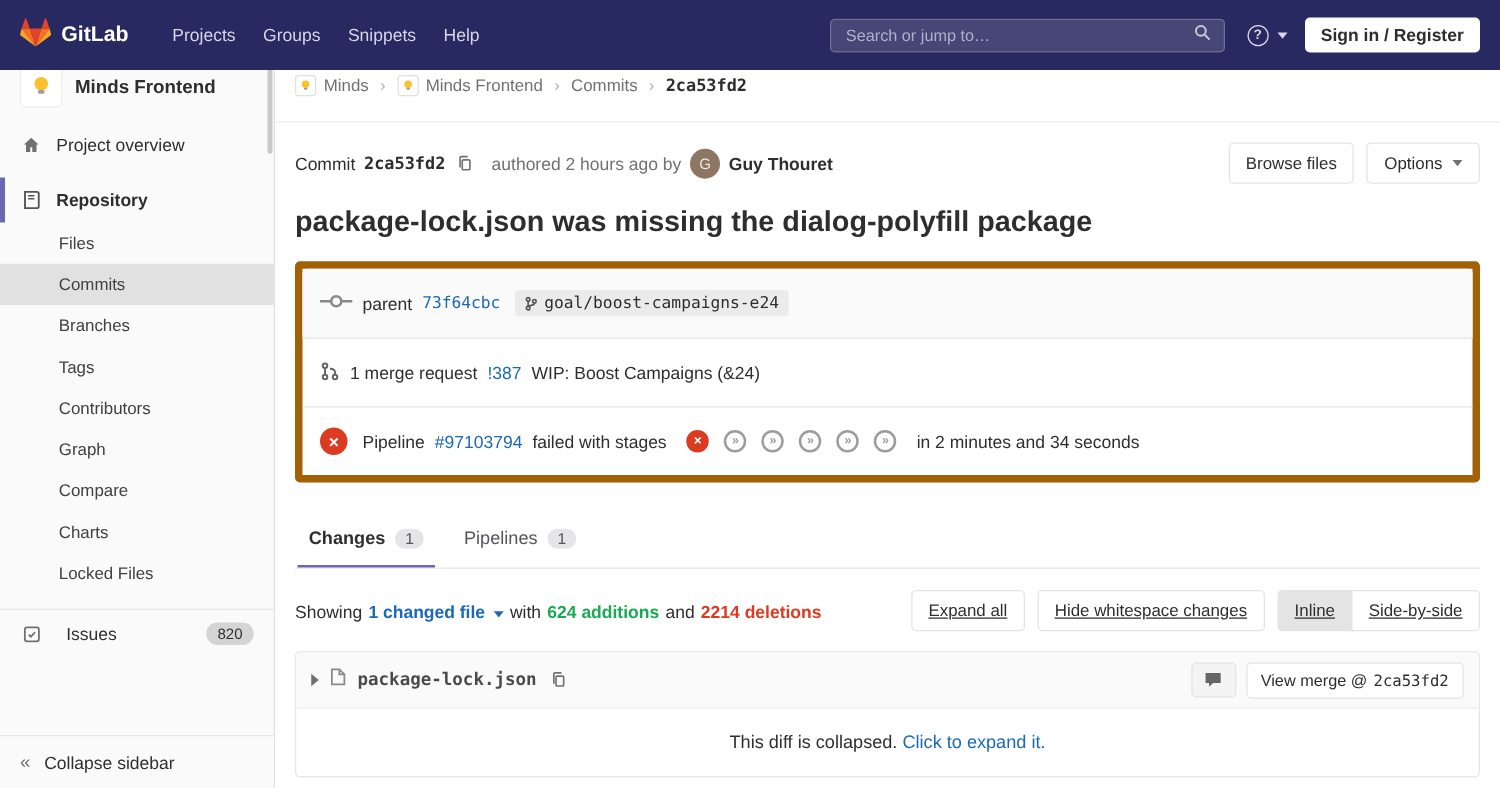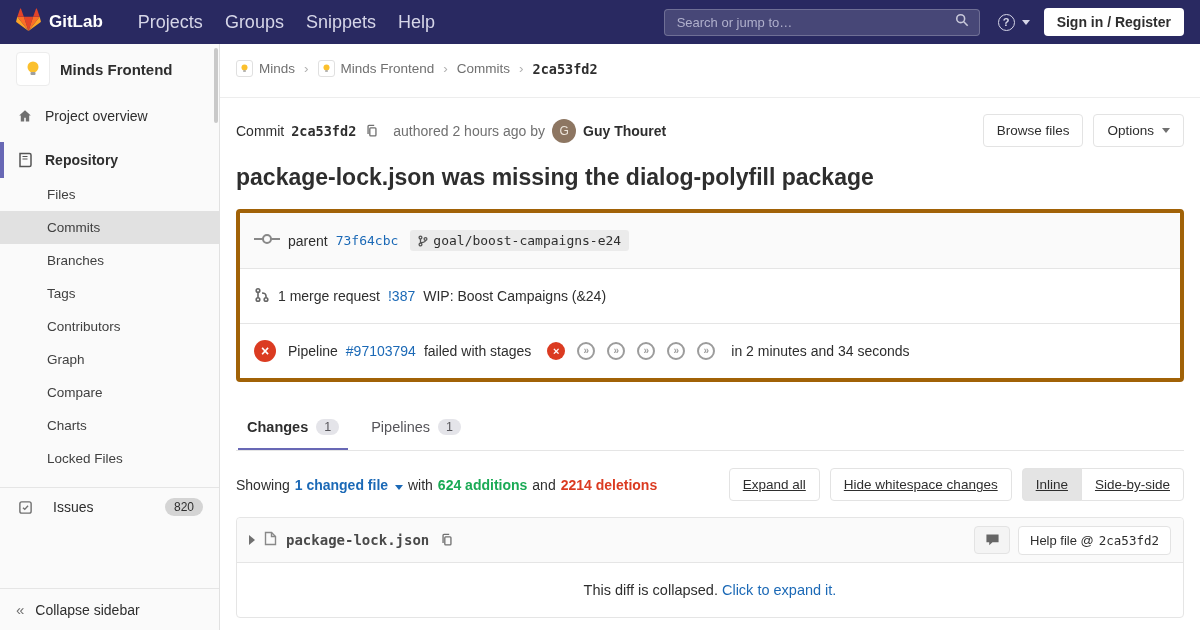--- a/index.html
+++ b/index.html
@@ -1,25 +1,25 @@
 <!DOCTYPE html>
 <html><head>
 <meta charset="utf-8">
 <style>
   * { box-sizing: border-box; }
   html,body { width:1200px; height:630px; margin:0; overflow:hidden;
     font-family:"Liberation Sans", sans-serif; background:#fff; color:#2e2e2e; }
   .mono { font-family:"DejaVu Sans Mono", monospace; }
 
   
-  .navbar { position:fixed; top:0; left:0; right:0; height:44px; background:#292961;
+  .navbar { position:fixed; top:0; left:0; right:0; height:56px; background:#292961;
     display:flex; align-items:center; padding:0 16px; z-index:20; }
   .brand { display:flex; align-items:center; gap:8px; margin-right:24px; cursor:pointer; }
   .brand-text { color:#fff; font-weight:bold; font-size:17px; }
-  .nav-link { color:#d6d6e8; font-size:18px; padding:0 11px; line-height:40px; cursor:pointer; }
+  .nav-link { color:#d6d6e8; font-size:14px; padding:0 11px; line-height:40px; cursor:pointer; }
   .nav-search { margin-left:auto; width:316px; height:27px; background:rgba(255,255,255,.14);
     border:1px solid rgba(255,255,255,.22); border-radius:4px; display:flex; align-items:center;
     padding:0 10px; }
   .nav-search input { flex:1; background:transparent; border:none; outline:none;
     color:#e6e6f2; font-size:13px; font-family:"Liberation Sans",sans-serif; }
   .nav-search input::placeholder { color:#b0b0cc; }
   .nav-help { display:flex; align-items:center; gap:4px; color:#d6d6e8; margin:0 14px 0 18px; cursor:pointer; }
   .help-circle { width:17px; height:17px; border:1.5px solid #d6d6e8; border-radius:50%;
     font-size:11px; font-weight:bold; display:flex; align-items:center; justify-content:center; }
   .signin-btn { background:#fff; color:#2e2e2e; font-weight:600; font-size:14px;
@@ -71,21 +71,21 @@
     display:inline-flex; align-items:center; justify-content:center; font-size:12px; cursor:pointer; }
   .author-name { font-weight:600; color:#2e2e2e; cursor:pointer; }
   .header-actions { margin-left:auto; display:flex; gap:10px; }
   .btn { background:#fff; border:1px solid #e3e3e3; border-radius:4px; padding:8px 13px;
     font-size:13.5px; color:#2e2e2e; cursor:pointer; font-family:"Liberation Sans",sans-serif;
     display:inline-flex; align-items:center; gap:5px; }
   .btn .caret { color:#707070; }
 
   .commit-title { font-size:23px; font-weight:700; margin:17px 0 18px; color:#2e2e2e; }
 
-  .info-box { border:4px solid #a16207; border-radius:4px; }
+  .info-box { border:6px solid #a16207; border-radius:4px; }
   .info-row { display:flex; align-items:center; gap:8px; padding:0 14px; height:55px; font-size:14px; }
   .info-row + .info-row { border-top:1px solid #e5e5e5; }
   .info-row.head { background:#fafafa; border-radius:4px 4px 0 0; }
   .link { color:#1b69b6; cursor:pointer; }
   .ref-label { display:inline-flex; align-items:center; gap:5px; background:rgba(0,0,0,.06);
     border-radius:3px; padding:3px 8px; font-family:"DejaVu Sans Mono",monospace; font-size:13px;
     color:#2e2e2e; cursor:pointer; margin-left:4px; }
   .sha-link { font-family:"DejaVu Sans Mono",monospace; font-size:13px; }
 
   .ci-big { width:22px; height:22px; border-radius:50%; background:#db3b21; color:#fff; flex:none;
@@ -373,21 +373,21 @@
               <path d="M3.5 11.5v-9a1 1 0 0 1 1-1h6"></path>
           </svg>
         </button>
         <div class="file-actions">
           <button class="comment-btn">
             <svg width="15" height="14" viewBox="0 0 16 15">
                 <path d="M1.5 1.5h13V10H8l-3.5 3.2V10h-3z" fill="#666"></path>
               </svg>
           </button>
           <button class="btn view-file-btn">
-            <span>Help file @</span>
+            <span>View merge @</span>
             <span class="mono" style="font-size:12.5px">2ca53fd2</span>
           </button>
         </div>
       </div>
       <div class="file-body">
         <span>This diff is collapsed.</span>
         <span class="link">Click to expand it.</span>
       </div>
     </div>
 

